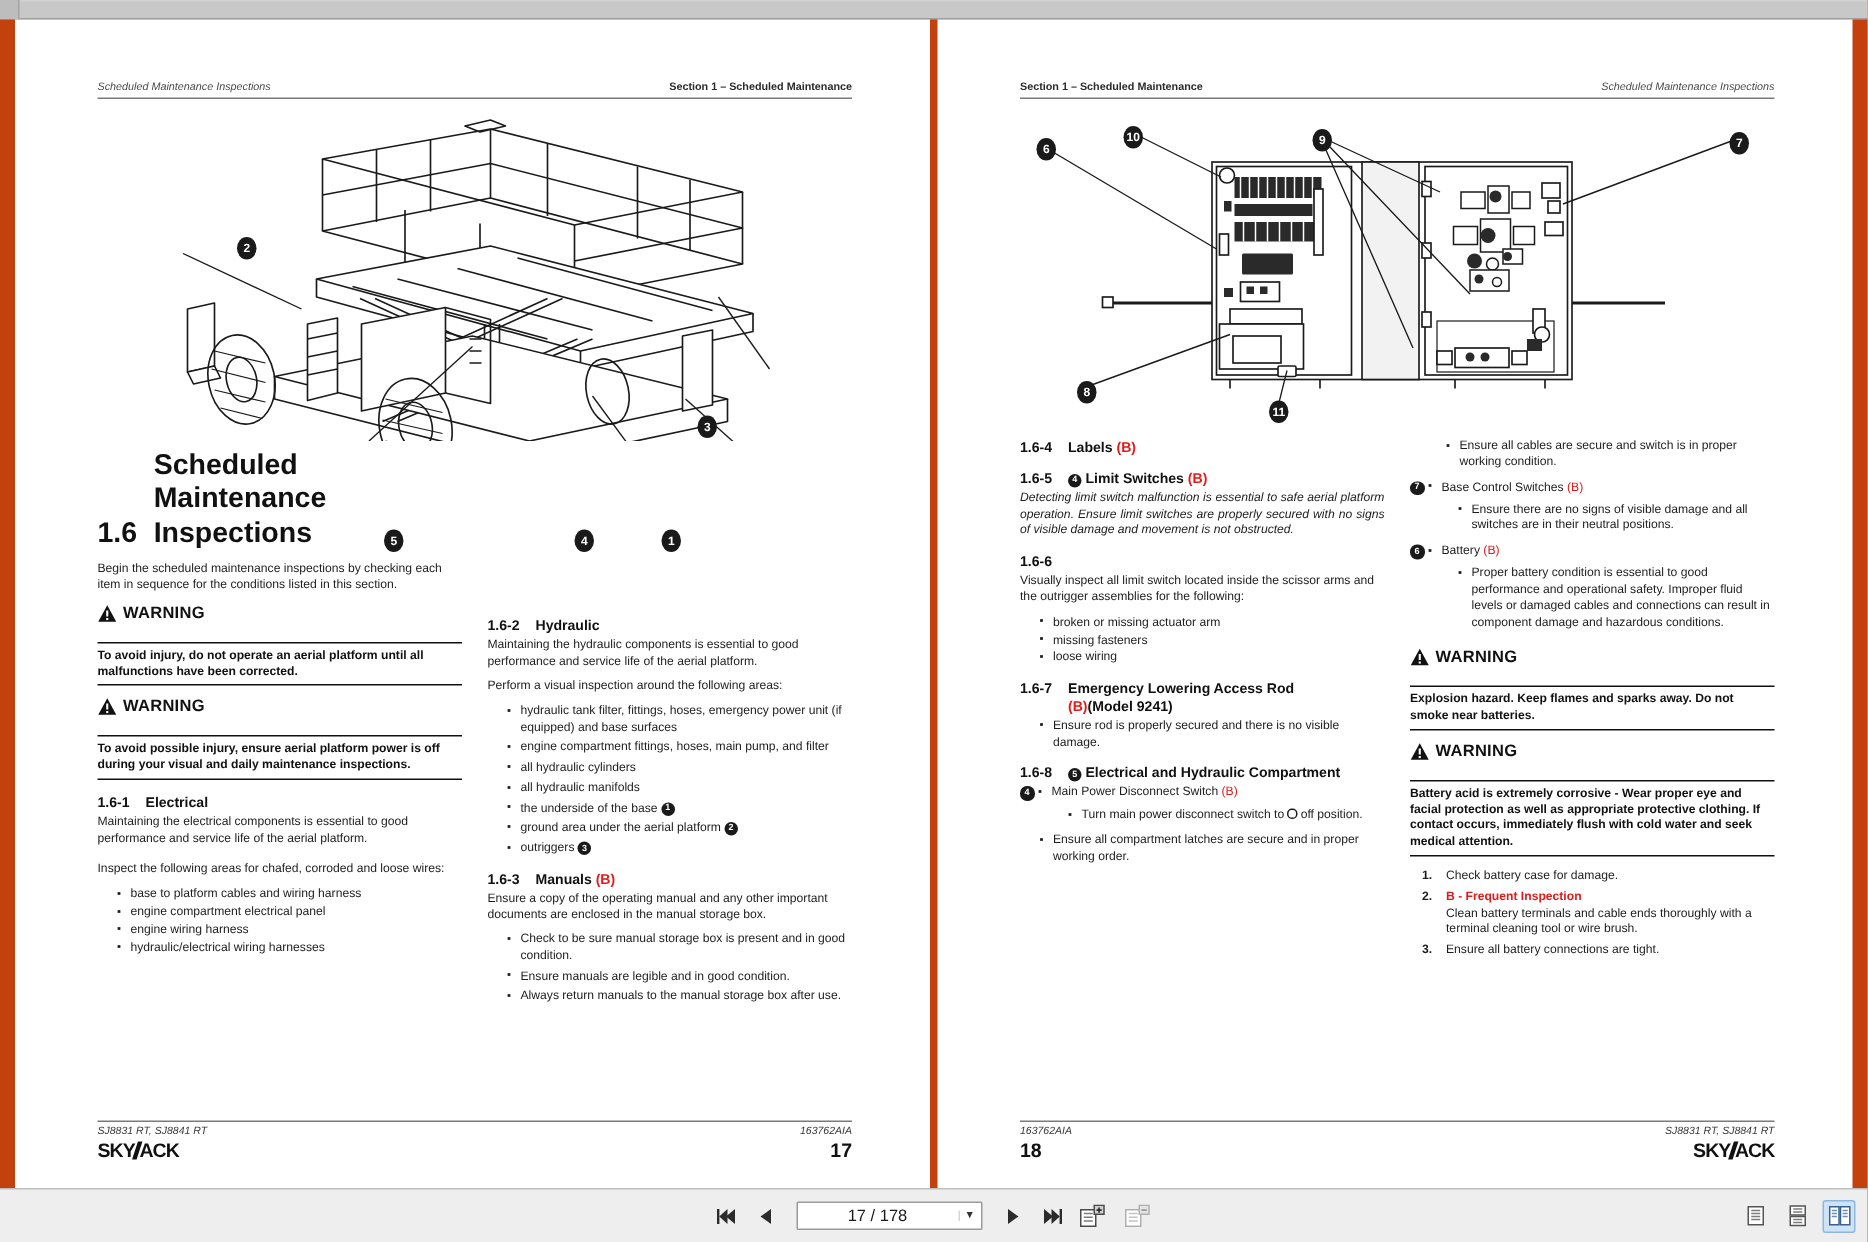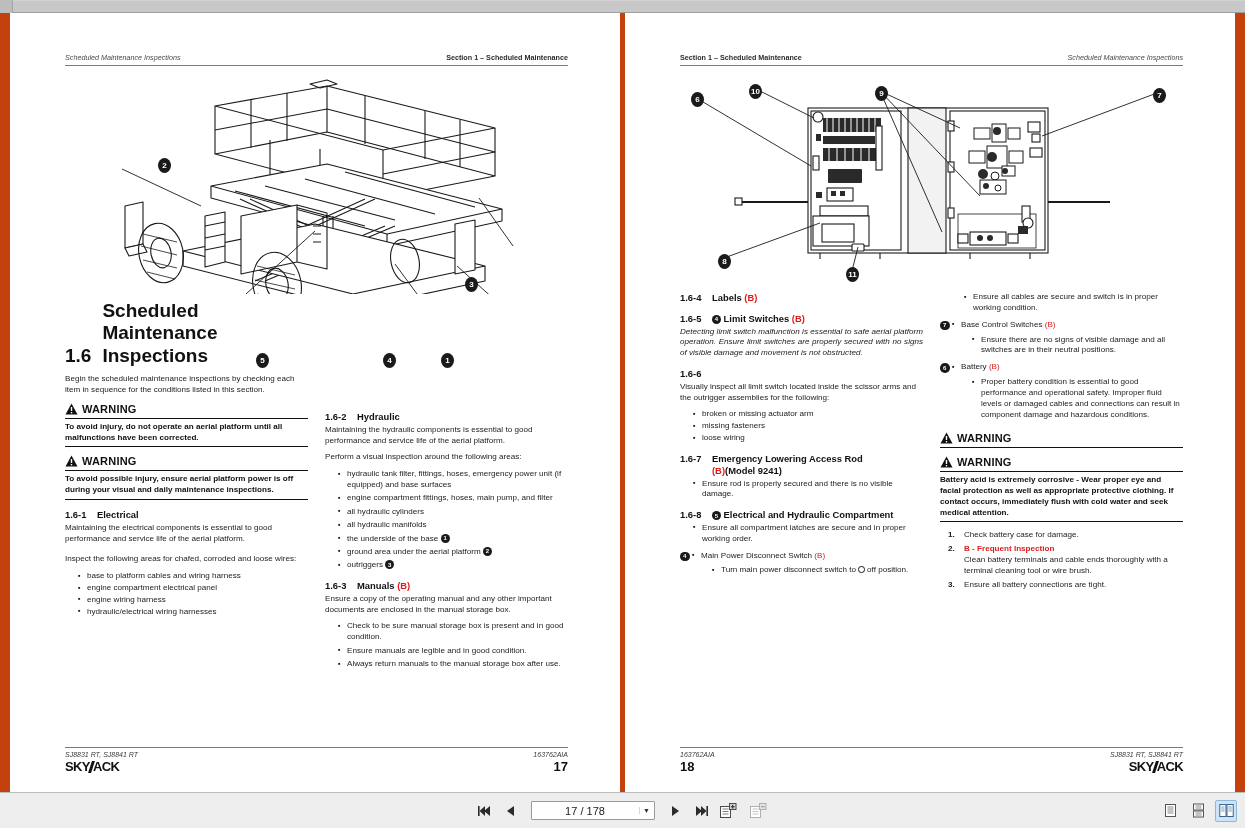--- a/index.html
+++ b/index.html
@@ -131,21 +131,21 @@
   .circle-o {
     display: inline-block; width: 6.5px; height: 6.5px;
     border: 1.1px solid #1c1c1c; border-radius: 50%;
     vertical-align: -0.5px;
   }
 
   
   .warn { margin: 7px 0 8px 0; }
   .warn .wtop {
     display: flex; align-items: flex-start; gap: 4px;
-    border-bottom: 1.6px solid #111; padding-bottom: 3px;
+    border-bottom: 1.6px solid #111; padding-bottom: 13px;
   }
   .warn .wtri { flex: none; }
   .warn .wlabel { font-size: 11px; font-weight: bold; letter-spacing: 0.2px; color: #111; }
   .warn .wtext {
     font-size: 8.1px; font-weight: bold; color: #111; line-height: 1.33;
     padding: 3px 0 3px 0;
     border-bottom: 1.6px solid #111;
   }
 
   
@@ -510,37 +510,37 @@
               <span style="display:inline-block;width:32px"></span><span class="red">(B)</span><span>(Model 9241)</span>
             </h3>
             <ul class="bul">
               <li>Ensure rod is properly secured and there is no visible damage.</li>
             </ul>
 
             <h3 class="sub">
               <span class="num">1.6-8</span><span class="inline-badge">5</span>
               <span>Electrical and Hydraulic Compartment</span>
             </h3>
-            <ul class="bul">
-              <li>Ensure all compartment latches are secure and in proper working order.</li>
-            </ul>
-
             <ul class="bul" style="padding-left:13px">
               <li class="hangitem">
                 <span class="inline-badge hang-badge">4</span>
                 <span>Main Power Disconnect Switch</span>
                 <span class="redbold" style="font-weight:normal;color:#e01b1b">(B)</span>
                 <ul class="bul" style="padding-left:12px;margin-top:4px">
                   <li>
                     <span>Turn main power disconnect switch to</span>
                     <span class="circle-o"></span>
                     <span>off position.</span>
                   </li>
                 </ul>
               </li>
+            </ul>
+
+            <ul class="bul">
+              <li>Ensure all compartment latches are secure and in proper working order.</li>
             </ul>
           </div>
 
           <div class="col">
             <ul class="bul" style="padding-left:25px;margin-top:0">
               <li>Ensure all cables are secure and switch is in proper working condition.</li>
             </ul>
 
             <ul class="bul" style="padding-left:13px;margin-top:2px">
               <li class="hangitem">
@@ -563,20 +563,21 @@
 
             <div class="warn" style="margin-top:12px">
               <div class="wtop">
                 <svg class="wtri" width="13" height="12" viewBox="0 0 13 12">
                   <path d="M6.5 0.5 L12.5 11.5 L0.5 11.5 Z" fill="#111"></path>
                   <rect x="5.8" y="4" width="1.4" height="4" fill="#fff"></rect>
                   <rect x="5.8" y="9" width="1.4" height="1.4" fill="#fff"></rect>
                 </svg>
                 <span class="wlabel">WARNING</span>
               </div>
+              <div class="wtext">Explosion hazard. Keep flames and sparks away. Do not smoke near batteries.</div>
             </div>
 
             <div class="warn">
               <div class="wtop">
                 <svg class="wtri" width="13" height="12" viewBox="0 0 13 12">
                   <path d="M6.5 0.5 L12.5 11.5 L0.5 11.5 Z" fill="#111"></path>
                   <rect x="5.8" y="4" width="1.4" height="4" fill="#fff"></rect>
                   <rect x="5.8" y="9" width="1.4" height="1.4" fill="#fff"></rect>
                 </svg>
                 <span class="wlabel">WARNING</span>

